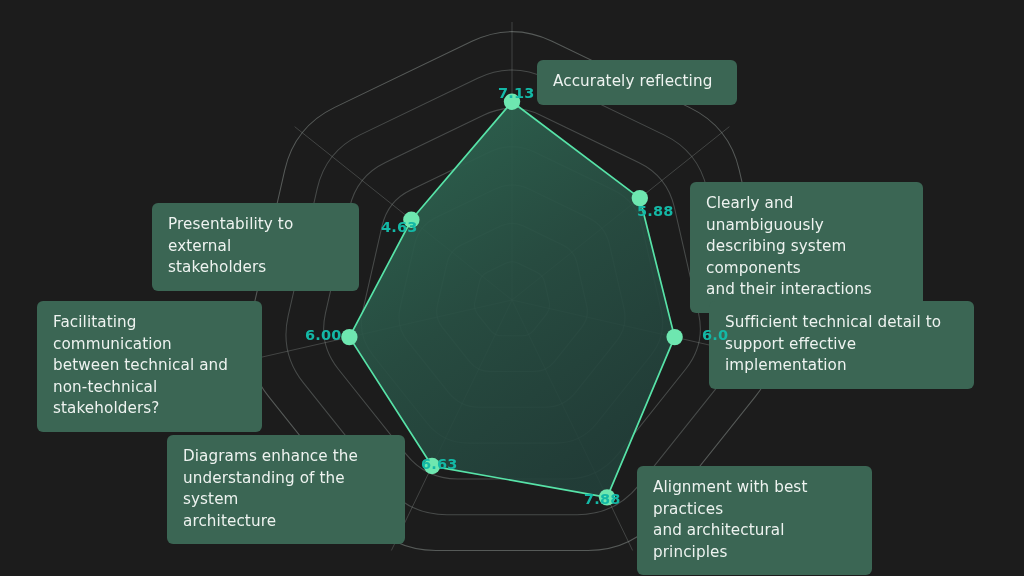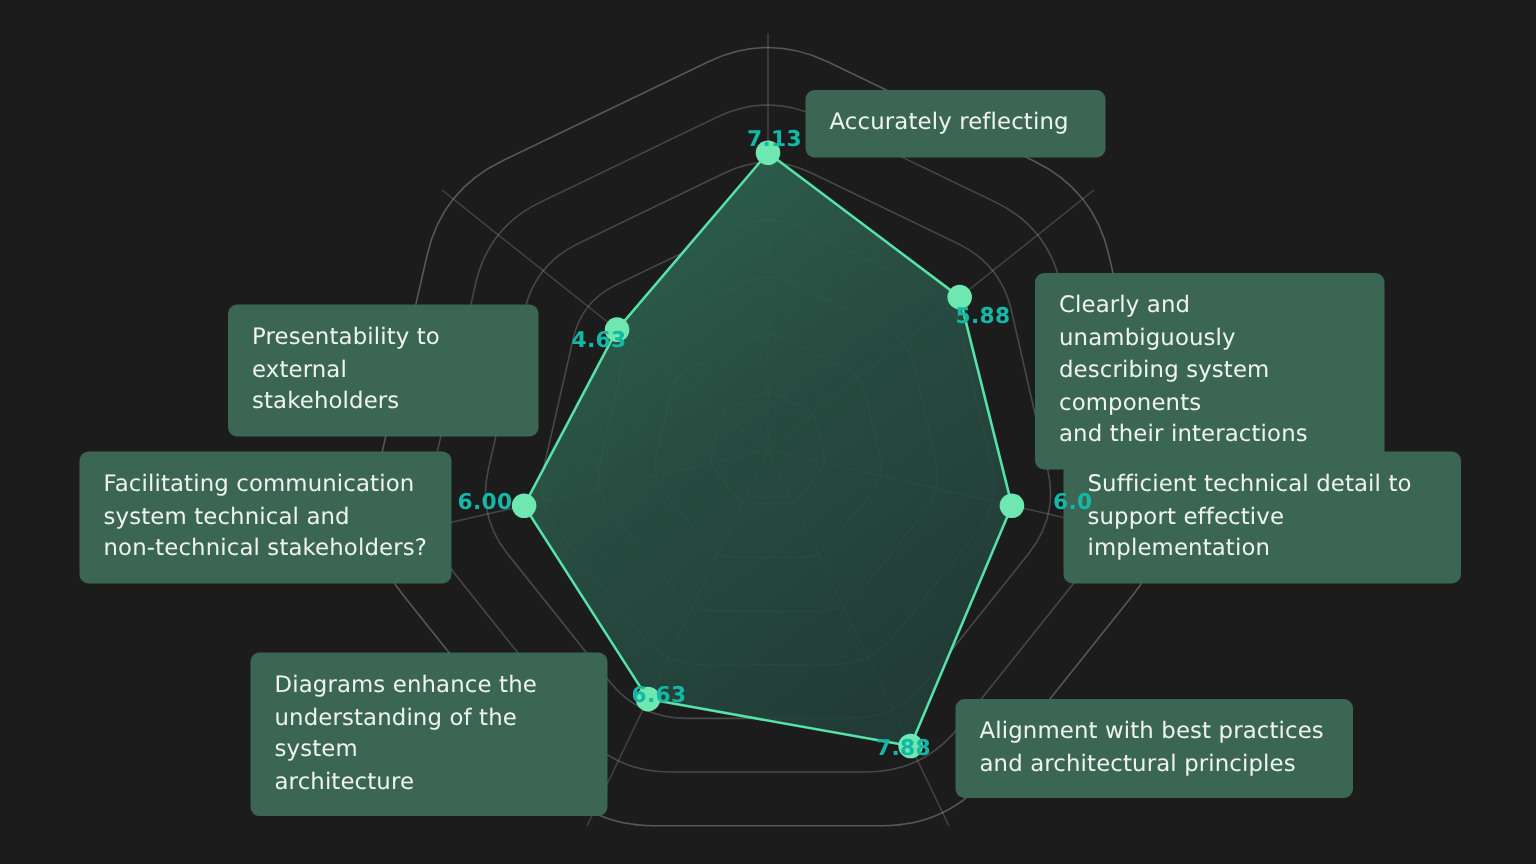--- a/index.html
+++ b/index.html
@@ -96,34 +96,34 @@
     <div>Clearly and unambiguously</div>
     <div>describing system components</div>
     <div>and their interactions</div>
   </div>
 
   <div class="axis-label-box" id="box-2" style="left:709px; top:301px; width:265px;">
     <div>Sufficient technical detail to</div>
     <div>support effective implementation</div>
   </div>
 
-  <div class="axis-label-box" id="box-3" style="left:637px; top:466px; width:265px;">
+  <div class="axis-label-box" id="box-3" style="left:637px; top:466px; width:235px;">
     <div>Alignment with best practices</div>
     <div>and architectural principles</div>
   </div>
 
   <div class="axis-label-box" id="box-4" style="left:167px; top:435px; width:238px;">
     <div>Diagrams enhance the</div>
     <div>understanding of the system</div>
     <div>architecture</div>
   </div>
 
-  <div class="axis-label-box" id="box-5" style="left:53px; top:301px; width:248px;">
+  <div class="axis-label-box" id="box-5" style="left:37px; top:301px; width:225px;">
     <div>Facilitating communication</div>
-    <div>system technical and</div>
+    <div>between technical and</div>
     <div>non-technical stakeholders?</div>
   </div>
 
   <div class="axis-label-box" id="box-6" style="left:152px; top:203px; width:207px;">
     <div>Presentability to external</div>
     <div>stakeholders</div>
   </div>
 
   <div class="value-label" id="val-0" style="left:498px; top:85px;">7.13</div>
   <div class="value-label" id="val-1" style="left:637px; top:203px;">5.88</div>

